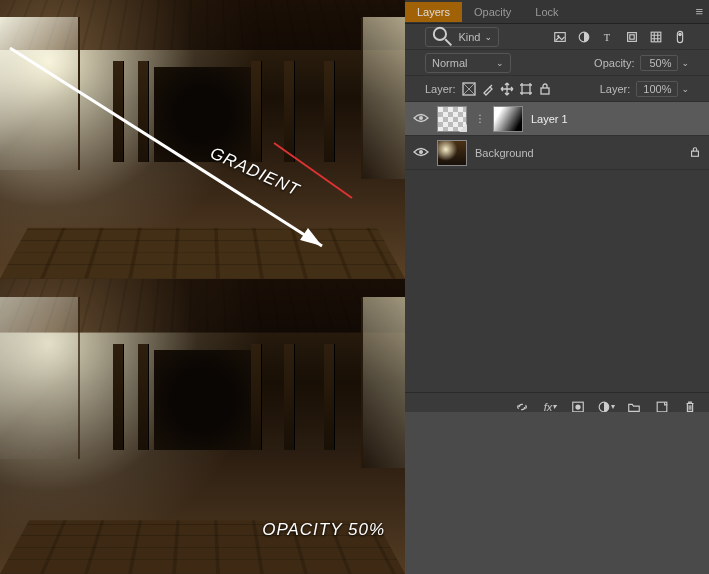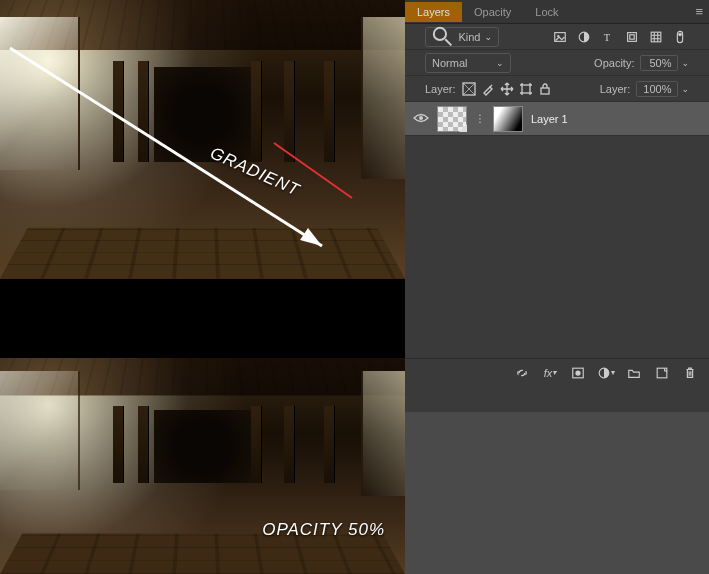--- a/index.html
+++ b/index.html
@@ -2,21 +2,21 @@
 <html><head>
 <meta charset="utf-8">
 <style>
   * { box-sizing: border-box; margin: 0; padding: 0; }
   html, body { width: 709px; height: 574px; background: #000; font-family: "Helvetica Neue", Arial, sans-serif; color: #ccc; overflow: hidden; }
   .stage { position: relative; width: 709px; height: 574px; }
 
   
   .canvas-img { position: absolute; left: 0; width: 405px; background: #1a120a; overflow: hidden; }
   .canvas-top { top: 0; height: 279px; }
-  .canvas-bot { bottom: 0; height: 216px; }
+  .canvas-bot { bottom: 0; height: 295px; }
 
   
   .scene { position: absolute; inset: 0;
     background:
       radial-gradient(circle at 12% 22%, rgba(255,250,220,0.95), rgba(255,250,220,0.1) 35%, transparent 50%),
       linear-gradient(#3a2a16, #1a1006 35%, #2b1d10 55%, #5a4126 100%);
   }
   .scene::before { 
     content:""; position:absolute; left:0; right:0; top:0; height:28%;
     background:
@@ -264,20 +264,32 @@
               <path d="M1 6 Q8 -1 15 6 Q8 13 1 6 Z" class="stroke"></path>
               <circle cx="8" cy="6" r="2" class="fill"></circle>
             </svg></span>
         <div class="thumb checker">
             <div class="corner"></div>
           </div>
         <span class="chain">⋮</span>
         <div class="thumb mini-gradient"></div>
         <span class="lname">Layer 1</span>
       </div>
+      <div class="layer-row">
+        <span class="eye"><svg width="16" height="12" viewBox="0 0 16 12">
+              <path d="M1 6 Q8 -1 15 6 Q8 13 1 6 Z" class="stroke"></path>
+              <circle cx="8" cy="6" r="2" class="fill"></circle>
+            </svg></span>
+        <div class="thumb mini-photo"></div>
+        <span class="lname">Background</span>
+        <span class="locktag"><svg width="12" height="12" viewBox="0 0 14 14">
+              <rect x="3" y="6" width="8" height="6" class="stroke"></rect>
+              <path d="M5 6 V4 a2 2 0 0 1 4 0 V6" class="stroke"></path>
+            </svg></span>
+      </div>
     </div>
 
     <div class="panel-gap"></div>
 
     <div class="footer">
       <span class="iconbtn">
           <svg viewBox="0 0 16 16">
             <path d="M5 8a3 3 0 0 1 3-3h1M11 8a3 3 0 0 1-3 3h-1" class="stroke"></path>
             <path d="M4 6a3 3 0 0 0 0 4M12 10a3 3 0 0 0 0-4" class="stroke"></path>
           </svg>

